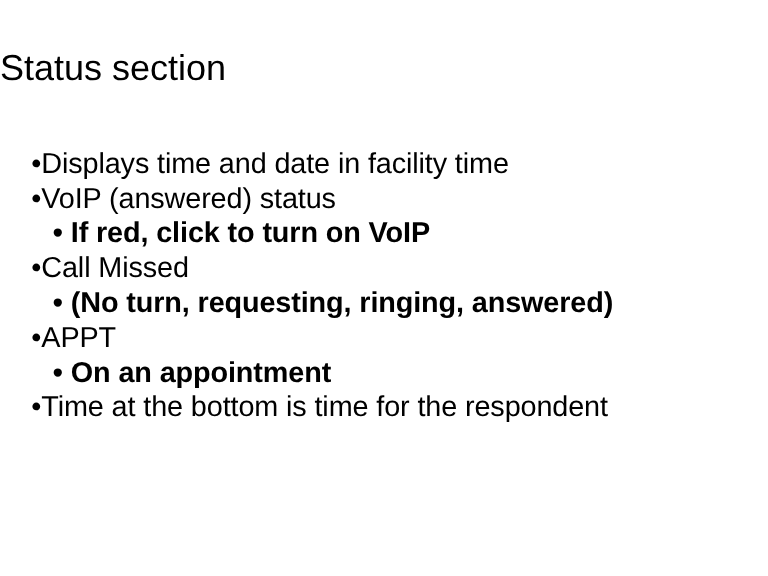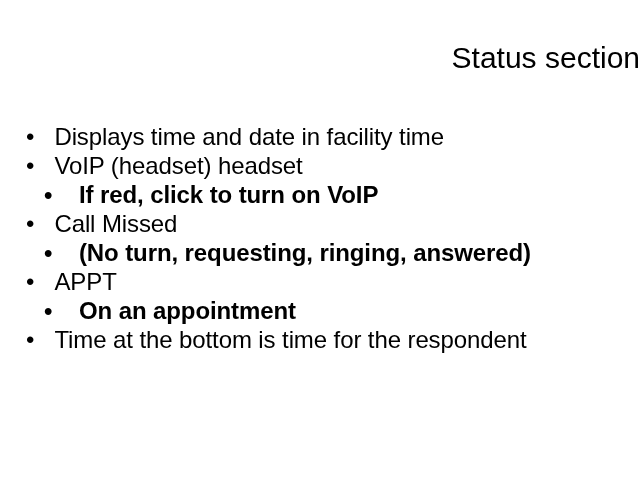--- a/index.html
+++ b/index.html
@@ -21,21 +21,21 @@
     width: 640px;
     height: 480px;
     background: #ffffff;
     box-sizing: border-box;
   }
   .slide-title {
     position: absolute;
     left: 0;
     top: 40px;
     width: 640px;
-    text-align: right;
+    text-align: left;
     font-size: 30px;
     line-height: 36px;
     font-weight: normal;
     color: #000000;
     letter-spacing: 0px;
     white-space: nowrap;
   }
   .body-block {
     position: absolute;
     left: 26px;
@@ -61,38 +61,37 @@
     font-size: 24px;
   }
   .level-1 > .bullet-mark {
     letter-spacing: 0px;
   }
   .level-2 > .bullet-mark {
     letter-spacing: 0px;
   }
   .bullet-text {
     display: inline;
-    margin-left: 20px;
   }
 </style>
 </head>
 <body>
 
 <div class="slide">
 
   <div class="slide-title">Status section</div>
 
   <div class="body-block">
 
     <div class="bullet-line level-1">
       <span class="bullet-mark">•</span><span class="bullet-text">Displays time and date in facility time</span>
     </div>
 
     <div class="bullet-line level-1">
-      <span class="bullet-mark">•</span><span class="bullet-text">VoIP (headset) headset</span>
+      <span class="bullet-mark">•</span><span class="bullet-text">VoIP (answered) status</span>
     </div>
 
     <div class="bullet-line level-2">
       <span class="bullet-mark">•</span><span class="bullet-text"> If red, click to turn on VoIP</span>
     </div>
 
     <div class="bullet-line level-1">
       <span class="bullet-mark">•</span><span class="bullet-text">Call Missed</span>
     </div>
 

